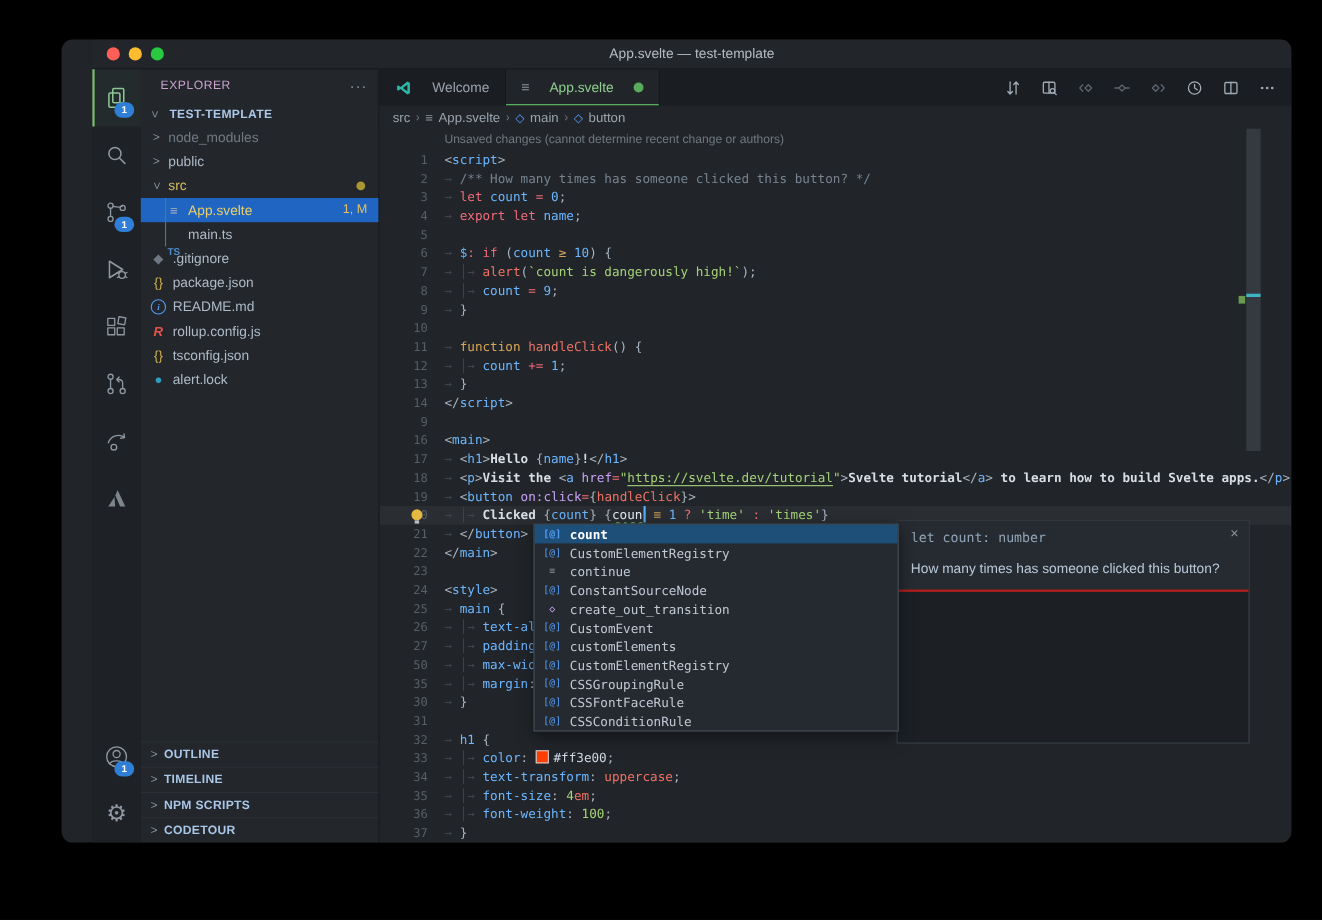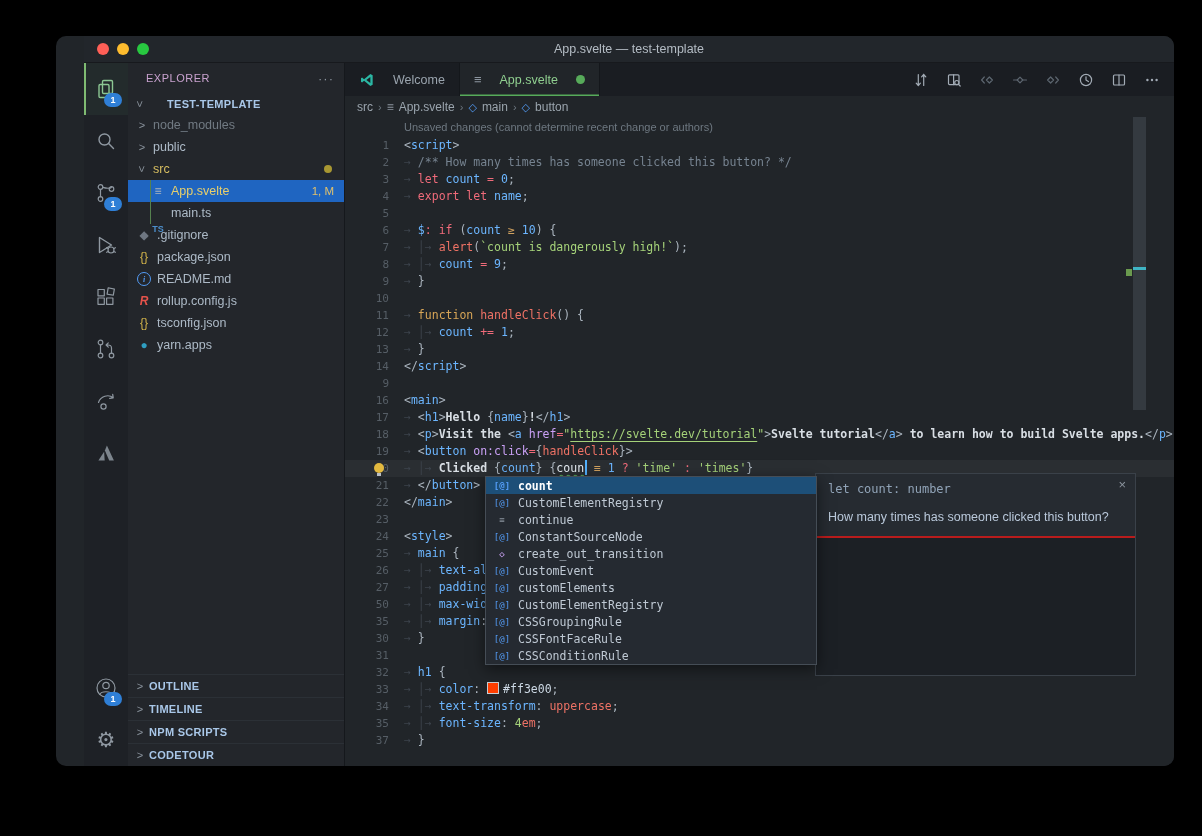--- a/index.html
+++ b/index.html
@@ -21,21 +21,21 @@
   .ab-item .glyph{font-size:21px;line-height:1;}
   .ab-badge{position:absolute;right:6px;bottom:8px;min-width:14px;height:14px;border-radius:8px;background:#2f7fd6;
     color:#fff;font-size:9px;font-weight:700;display:flex;align-items:center;justify-content:center;padding:0 2px;}
   .ab-spacer{flex:1;}
   .ab-item.azure{color:#7d858d;}
   
   .sidebar{width:216px;flex:0 0 216px;background:#23262b;border-right:1px solid #15181c;display:flex;flex-direction:column;}
   .sb-header{height:30px;display:flex;align-items:center;padding:0 10px 0 18px;}
   .sb-header .label{font-size:11px;letter-spacing:.5px;color:#c9a2cf;}
   .sb-header .dots{margin-left:auto;color:#8b949e;font-size:13px;letter-spacing:1px;cursor:pointer;}
-  .sb-root{height:21px;display:flex;align-items:center;padding-left:6px;gap:21px;cursor:pointer;}
+  .sb-root{height:21px;display:flex;align-items:center;padding-left:6px;gap:8px;cursor:pointer;}
   .sb-root .label{font-size:11px;font-weight:700;letter-spacing:.3px;color:#a9c7e8;}
   .chev{display:inline-block;color:#8b949e;font-size:11px;width:12px;text-align:center;transform:none;}
   .chev.open{transform:rotate(90deg);}
   .ex-rows{position:relative;}
   .ex-row{height:22px;display:flex;align-items:center;gap:5px;font-size:12.5px;color:#adbac7;cursor:pointer;position:relative;}
   .ex-row.dim .label{color:#717a83;}
   .ex-row.sel{background:#1f65c1;}
   .ex-row.sel .label{color:#e8cf6b;}
   .ex-row .label{white-space:nowrap;}
   .ex-row .fi{width:16px;display:inline-flex;justify-content:center;font-size:12px;flex:0 0 16px;}
@@ -266,21 +266,21 @@
           <div class="ex-row" style="padding-left: 8px;">
             <span class="fi boldi" style="color: rgb(229, 83, 75);">R</span>
             <span class="label">rollup.config.js</span>
           </div>
           <div class="ex-row" style="padding-left: 8px;">
             <span class="fi" style="color: rgb(211, 180, 74);">{}</span>
             <span class="label">tsconfig.json</span>
           </div>
           <div class="ex-row" style="padding-left: 8px;">
             <span class="fi" style="color: rgb(47, 158, 193);">●</span>
-            <span class="label">yarn.apps</span>
+            <span class="label">alert.lock</span>
           </div>
         </div>
       <div class="sb-fill"></div>
       <div class="sb-panels" id="sb-panels">
           <div class="sb-panel">
             <span class="chev">&gt;</span>
             <span class="label">OUTLINE</span>
           </div>
           <div class="sb-panel">
             <span class="chev">&gt;</span>
@@ -410,20 +410,21 @@
             <div class="cl"><span class="ln">26</span><span class="lc"><span class="t-ws">→ │→ </span><span class="t-prop">text-align</span><span class="t-pun">: </span><span class="t-cssval">center</span><span class="t-pun">;</span></span></div>
             <div class="cl"><span class="ln">27</span><span class="lc"><span class="t-ws">→ │→ </span><span class="t-prop">padding</span><span class="t-pun">: </span><span class="t-cssnum">1</span><span class="t-cssval">em</span><span class="t-pun">;</span></span></div>
             <div class="cl"><span class="ln">50</span><span class="lc"><span class="t-ws">→ │→ </span><span class="t-prop">max-width</span><span class="t-pun">: </span><span class="t-cssnum">240</span><span class="t-cssval">px</span><span class="t-pun">;</span></span></div>
             <div class="cl"><span class="ln">35</span><span class="lc"><span class="t-ws">→ │→ </span><span class="t-prop">margin</span><span class="t-pun">: </span><span class="t-cssnum">0 </span><span class="t-cssval">auto</span><span class="t-pun">;</span></span></div>
             <div class="cl"><span class="ln">30</span><span class="lc"><span class="t-ws">→ </span><span class="t-pun">}</span></span></div>
             <div class="cl"><span class="ln">31</span><span class="lc"></span></div>
             <div class="cl"><span class="ln">32</span><span class="lc"><span class="t-ws">→ </span><span class="t-var">h1 </span><span class="t-pun">{</span></span></div>
             <div class="cl"><span class="ln">33</span><span class="lc"><span class="t-ws">→ │→ </span><span class="t-prop">color</span><span class="t-pun">: </span><span class="t-swatch"></span><span class="t-white">#ff3e00</span><span class="t-pun">;</span></span></div>
             <div class="cl"><span class="ln">34</span><span class="lc"><span class="t-ws">→ │→ </span><span class="t-prop">text-transform</span><span class="t-pun">: </span><span class="t-cssval">uppercase</span><span class="t-pun">;</span></span></div>
             <div class="cl"><span class="ln">35</span><span class="lc"><span class="t-ws">→ │→ </span><span class="t-prop">font-size</span><span class="t-pun">: </span><span class="t-cssnum">4</span><span class="t-cssval">em</span><span class="t-pun">;</span></span></div>
+            <div class="cl"><span class="ln">36</span><span class="lc"><span class="t-ws">→ │→ </span><span class="t-prop">font-weight</span><span class="t-pun">: </span><span class="t-cssnum">100</span><span class="t-pun">;</span></span></div>
             <div class="cl"><span class="ln">37</span><span class="lc"><span class="t-ws">→ </span><span class="t-pun">}</span></span></div>
           </div>
       </div>
     </div>
   </div>
 
   <div class="suggest" id="suggest">
       <div class="sg-row sel">
         <span class="sg-icon" style="color: rgb(83, 155, 245);">[@]</span>
         <span>count</span>

